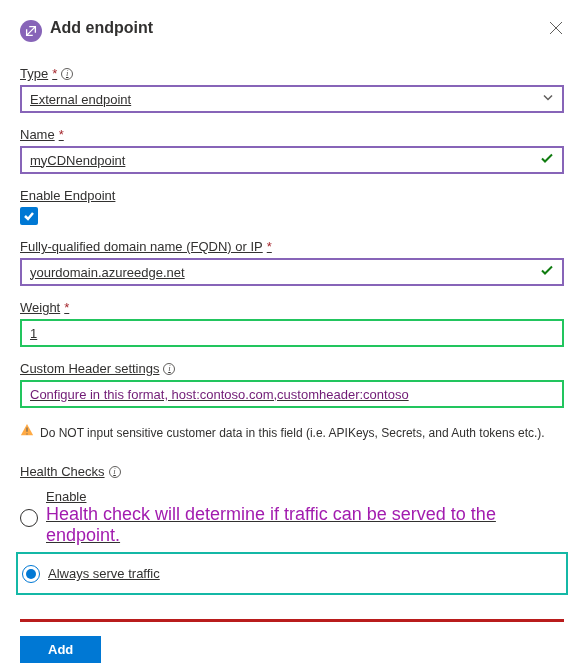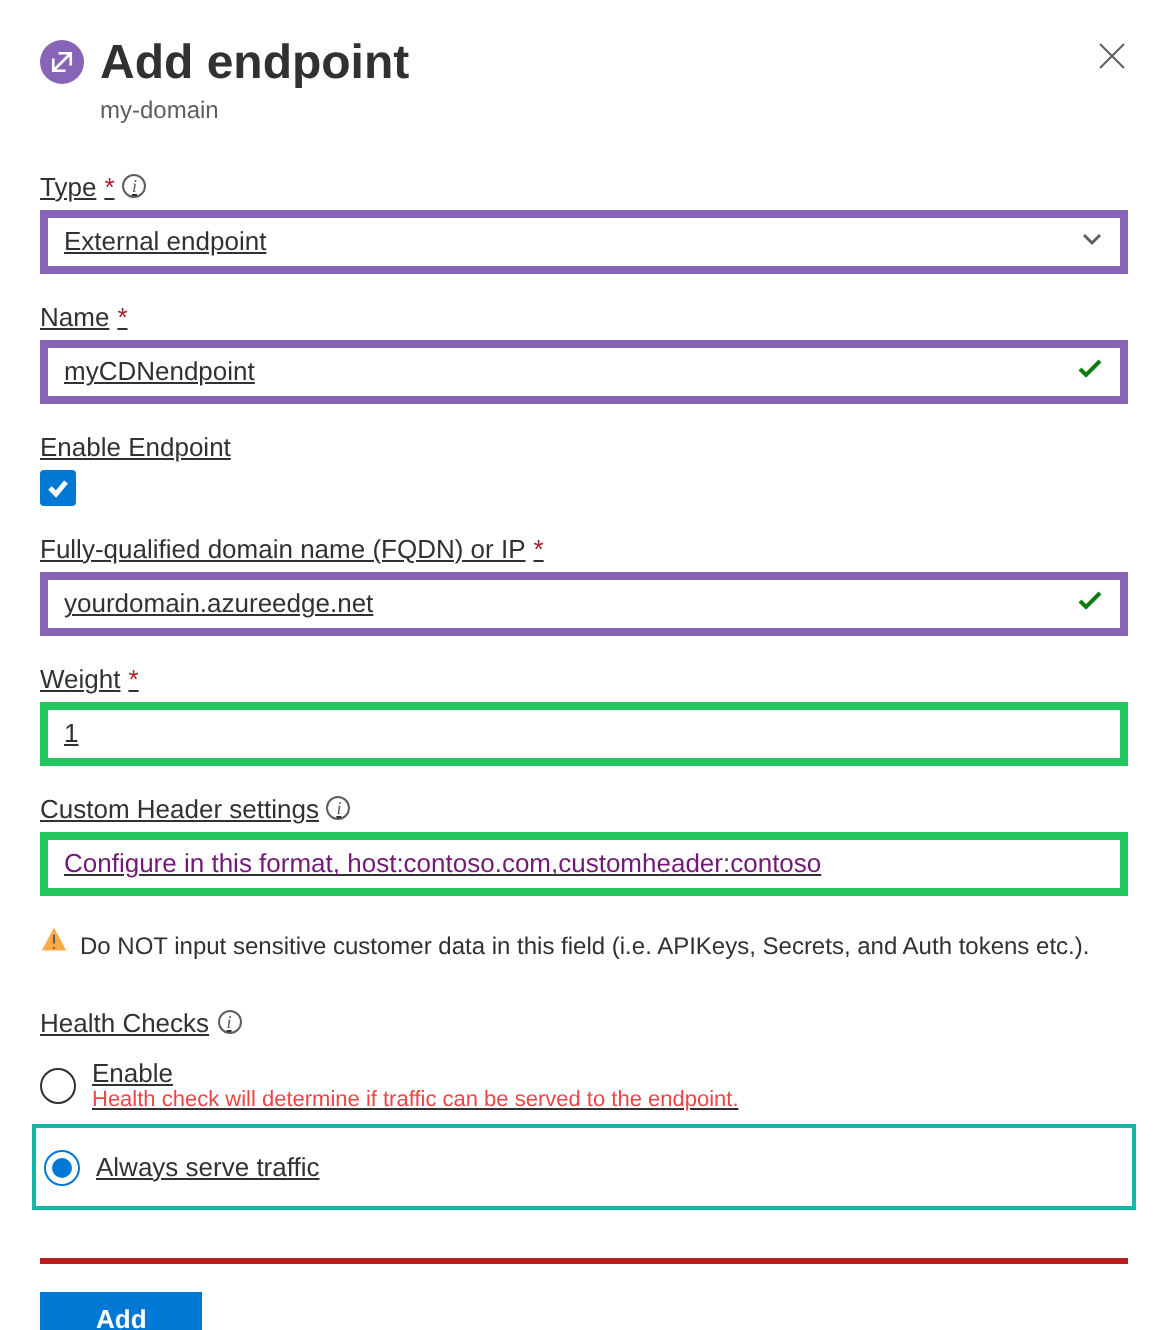--- a/index.html
+++ b/index.html
@@ -10,29 +10,29 @@
       background: #fff;
       width: 584px;
       padding: 18px 20px;
     }
     .header { display: flex; align-items: flex-start; margin-bottom: 24px; position: relative; }
     .header-icon {
       width: 22px; height: 22px; margin-right: 8px; margin-top: 2px;
       border-radius: 50%; background: #8764b8; display: flex; align-items: center; justify-content: center;
     }
     .header-icon svg { width: 14px; height: 14px; fill: #fff; }
-    .header-text h1 { font-size: 24px; font-weight: 600; color: #323130; line-height: 1.2; }
+    .header-text h1 { font-size: 16px; font-weight: 600; color: #323130; line-height: 1.2; }
     .subtitle { font-size: 12px; color: #605e5c; margin-top: 1px; }
     .close-btn { position: absolute; right: 0; top: 2px; width: 16px; height: 16px; cursor: pointer; color: #605e5c; }
     .field { margin-bottom: 14px; text-decoration: underline; }
     .field-label { font-size: 13px; color: #323130; margin-bottom: 4px; display: flex; align-items: center; gap: 4px; }
     .req { color: #a4262c; }
     .info-icon { width: 12px; height: 12px; border: 1px solid #605e5c; border-radius: 50%; display: inline-flex; align-items: center; justify-content: center; font-size: 9px; color: #605e5c; font-style: italic; font-family: serif; line-height: 1; }
     .select-box, .input-box {
-      width: 100%; height: 26px; border: 4px solid #22c55e; padding: 12px 8px;
+      width: 100%; height: 26px; border: 2px solid #22c55e; padding: 12px 8px;
       font-size: 13px; color: #323130; display: flex; align-items: center; position: relative;
       background: #fff;
     }
     .select-box.highlight, .input-box.highlight { border-color: #8764b8; }
     .select-box .chev { position: absolute; right: 8px; top: 50%; transform: translateY(-50%); }
     .chev svg { width: 12px; height: 12px; stroke: #605e5c; fill: none; stroke-width: 1.5; }
     .check-mark { position: absolute; right: 8px; top: 50%; transform: translateY(-50%); }
     .check-mark svg { width: 14px; height: 14px; stroke: #107c10; fill: none; stroke-width: 2; }
     .checkbox {
       width: 18px; height: 18px; background: #0078d4; border-radius: 2px;
@@ -44,41 +44,40 @@
     .warning-icon svg { width: 14px; height: 14px; fill: #ffaa44; }
     .radio-group { margin-top: 6px; }
     .radio-item { display: flex; align-items: center; gap: 8px; padding: 4px 0; }
     .radio-circle {
       width: 18px; height: 18px; border: 1px solid #323130; border-radius: 50%; flex-shrink: 0;
       display: flex; align-items: center; justify-content: center; cursor: pointer; margin-top: 1px;
     }
     .radio-circle.selected { border-color: #0078d4; }
     .radio-circle.selected::after { content: ''; width: 10px; height: 10px; background: #0078d4; border-radius: 50%; }
     .radio-text .radio-label { font-size: 13px; color: #323130; }
-    .radio-text .radio-desc { font-size: 11px; color: #ef4444; }
+    .radio-text .radio-desc { font-size: 18px; color: #a21caf; }
     .highlighted-box { border: 2px solid #14b8a6; padding: 6px 4px; margin: 2px -4px; }
     .footer { border-top: 3px solid #b91c1c; margin-top: 24px; padding-top: 14px; }
     .add-btn {
       background: #0078d4; color: #fff; border: none; padding: 6px 28px;
       font-size: 13px; font-weight: 600; cursor: pointer;
     }
     .placeholder-text { color: #701a75; }
   </style>
 </head>
 <body>
 
 <div class="header">
   <div class="header-icon">
     <svg viewBox="0 0 16 16">
         <path d="M13 3l-10 10M3 6v7h7M6 3h7v7" stroke="#fff" stroke-width="1.5" fill="none"></path>
       </svg>
   </div>
   <div class="header-text">
     <h1>Add endpoint</h1>
-    <div class="subtitle">my-domain</div>
   </div>
   <div class="close-btn">
     <svg viewBox="0 0 16 16">
         <path d="M2 2l12 12M14 2L2 14" stroke="currentColor" stroke-width="1"></path>
       </svg>
   </div>
 </div>
 
 <div class="field">
   <div class="field-label">

